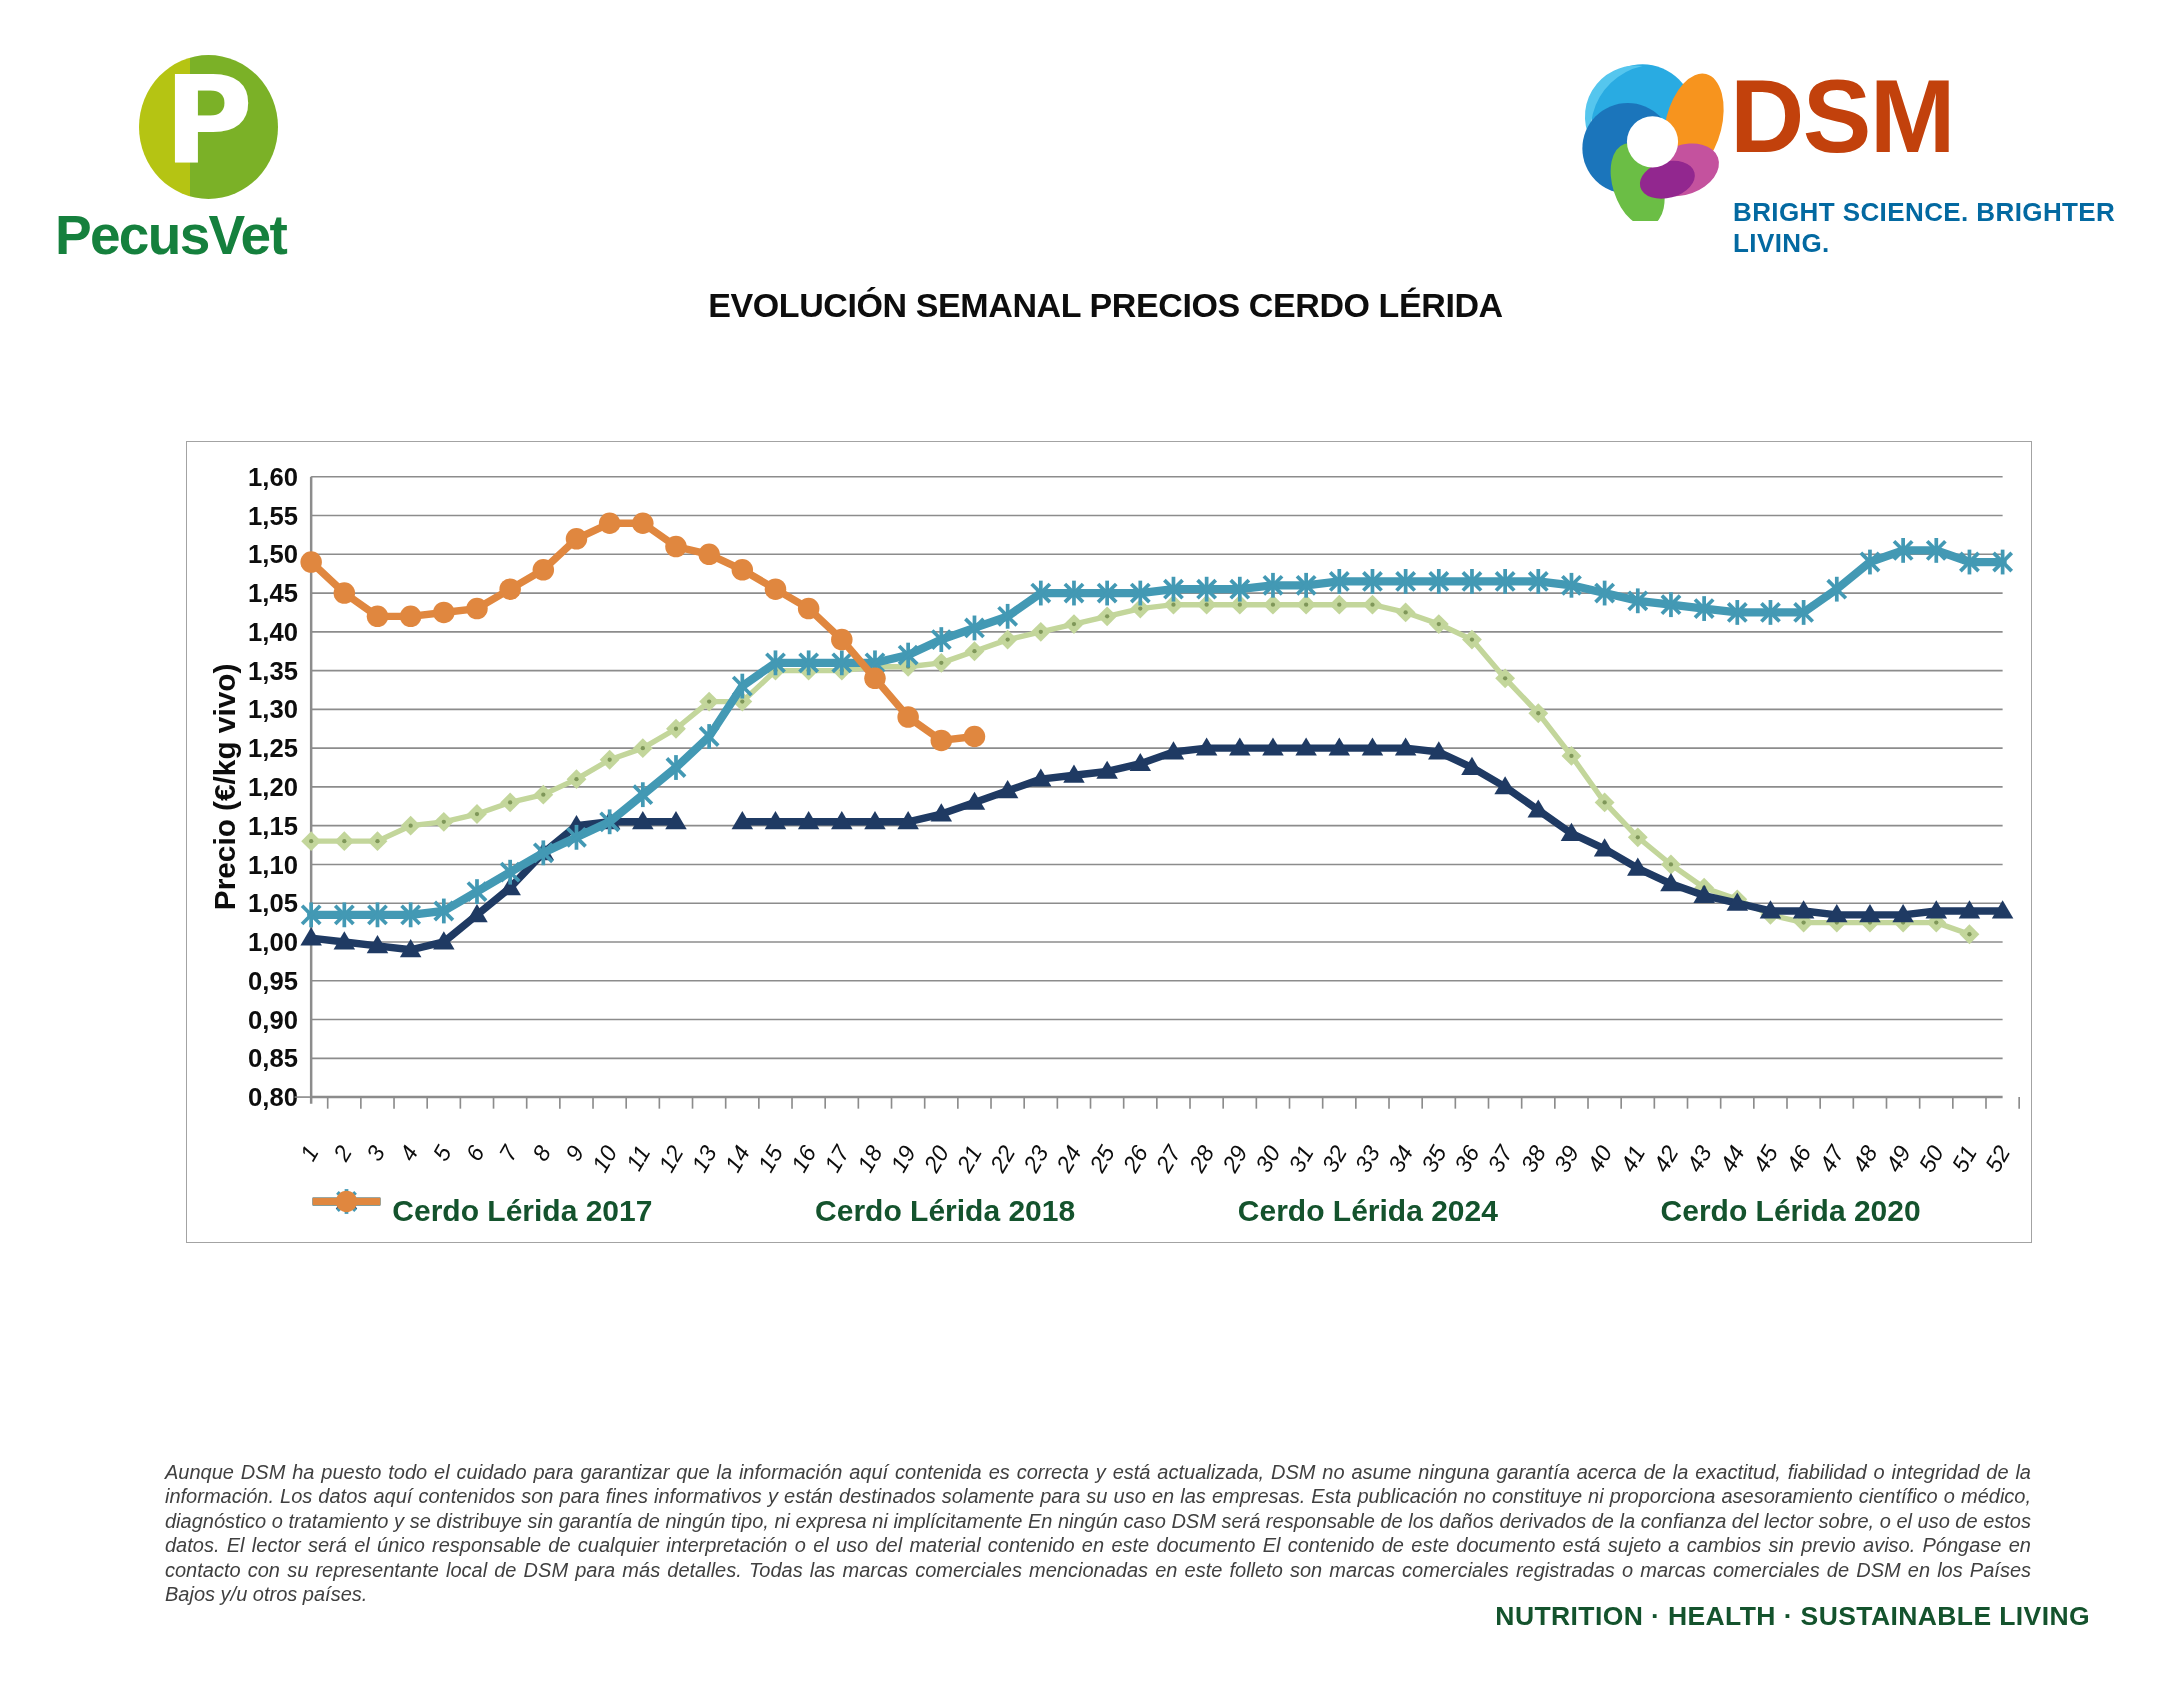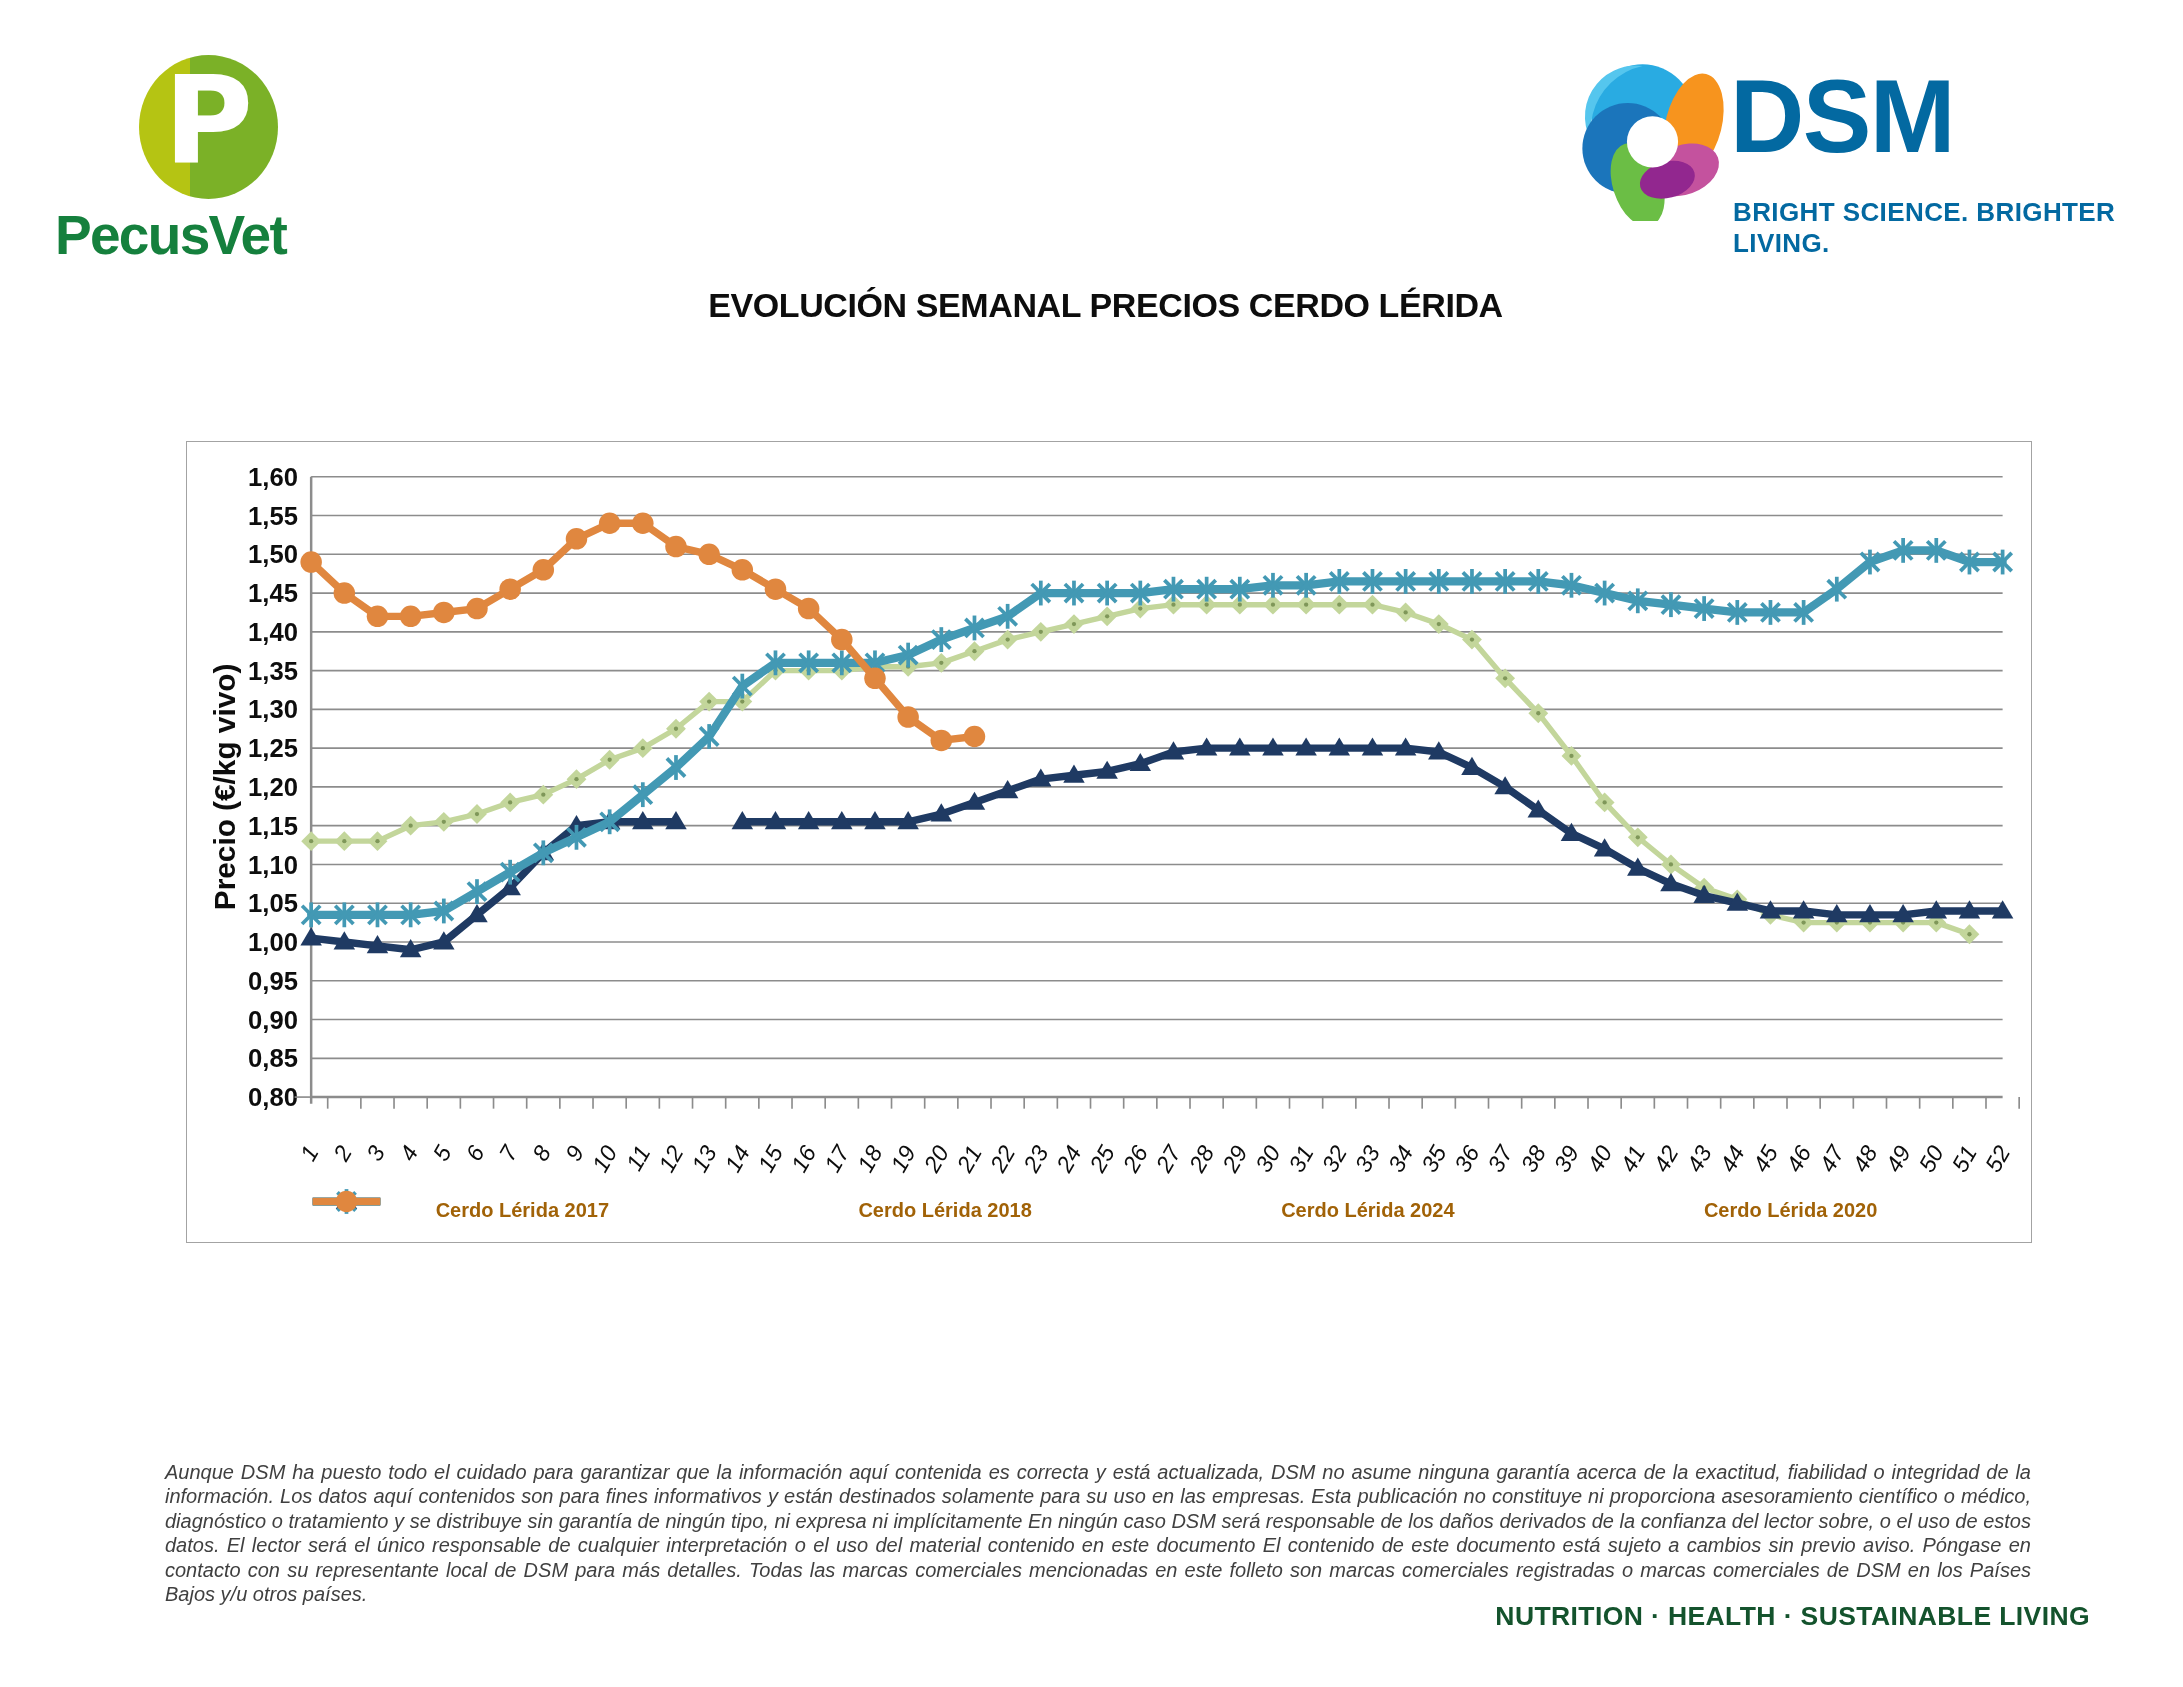--- a/index.html
+++ b/index.html
@@ -8,37 +8,37 @@
 
   
   .pv-logo{position:absolute; left:139px; top:55px; width:139px; height:144px; border-radius:50%;
            background:linear-gradient(90deg,#b5c413 0 37%,#7bb127 37% 100%); overflow:hidden;}
   .pv-logo .pv-letter{position:absolute; left:50%; top:46%; transform:translate(-50%,-50%);
            color:#fff; font-weight:800; font-size:122px; line-height:1; font-family:"DejaVu Sans", sans-serif;}
   .pv-name{position:absolute; left:21.5px; top:203px; width:298px; text-align:center;
            font-size:55px; font-weight:800; color:#15803d; letter-spacing:-1.7px;}
 
   .dsm-logo{position:absolute; left:1570px; top:56px; width:165px; height:165px;}
-  .dsm-word{position:absolute; left:1730px; top:58px; font-size:103px; font-weight:800; color:#0369a1; letter-spacing:-1.7px;}
+  .dsm-word{position:absolute; left:1730px; top:58px; font-size:103px; font-weight:800; color:#c2410c; letter-spacing:-1.7px;}
   .dsm-tagline{position:absolute; left:1733px; top:197px; font-size:26px; font-weight:700; color:#0369a1; letter-spacing:0.4px;}
 
   
   .chart-title{position:absolute; left:0; top:286px; width:2183px; text-align:center;
            font-size:34px; font-weight:800; color:#0d0d0d; letter-spacing:-0.4px;margin-left:14px;}
 
   
   .chart-box{position:absolute; left:186px; top:441px; width:1846px; height:802px;
            background:#fff; border:1.7px solid #a3a3a3; box-sizing:border-box;}
   .chart-box svg{position:absolute; left:0; top:0;}
 
   
   .legend{position:absolute; left:124px; top:743px; width:1691px; height:51px;
           display:flex; justify-content:space-around; align-items:center;}
   .legend-item{display:flex; align-items:center; gap:3.3px;}
-  .legend-label{font-size:20px; font-weight:800; color:#a16207;}
+  .legend-label{font-size:30px; font-weight:800; color:#14532d;}
 
   
   .disclaimer{position:absolute; left:165px; top:1460px; width:1866px;
           font-size:20px; line-height:24.4px; font-style:italic; color:#404040; text-align:justify;}
   .footer-tagline{position:absolute; right:93px; top:1601px; font-size:26.5px; font-weight:800;
           color:#14532d; letter-spacing:0.4px;}
 </style>
 </head>
 <body>
 

